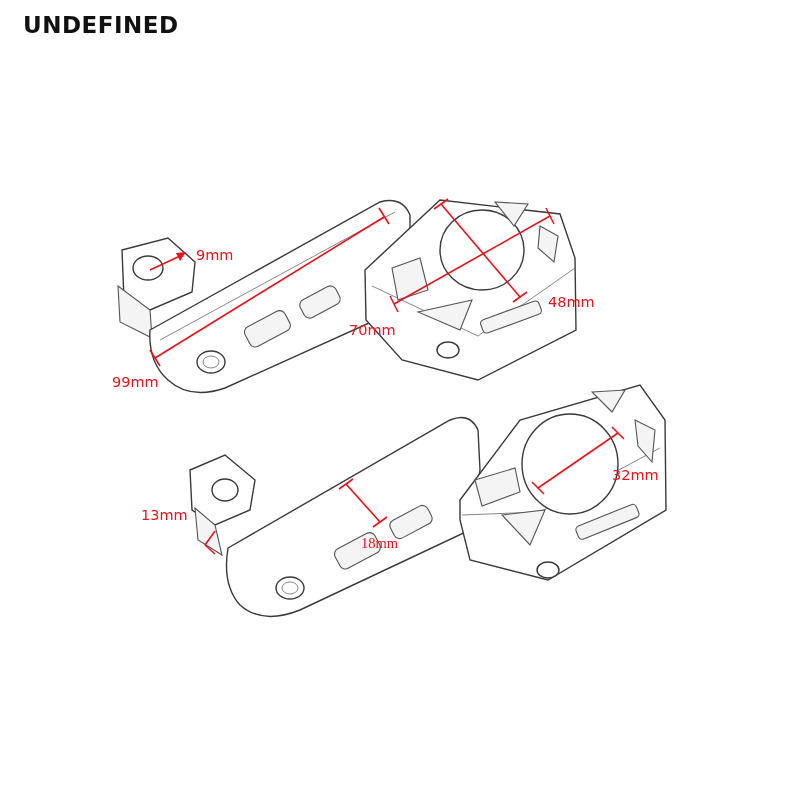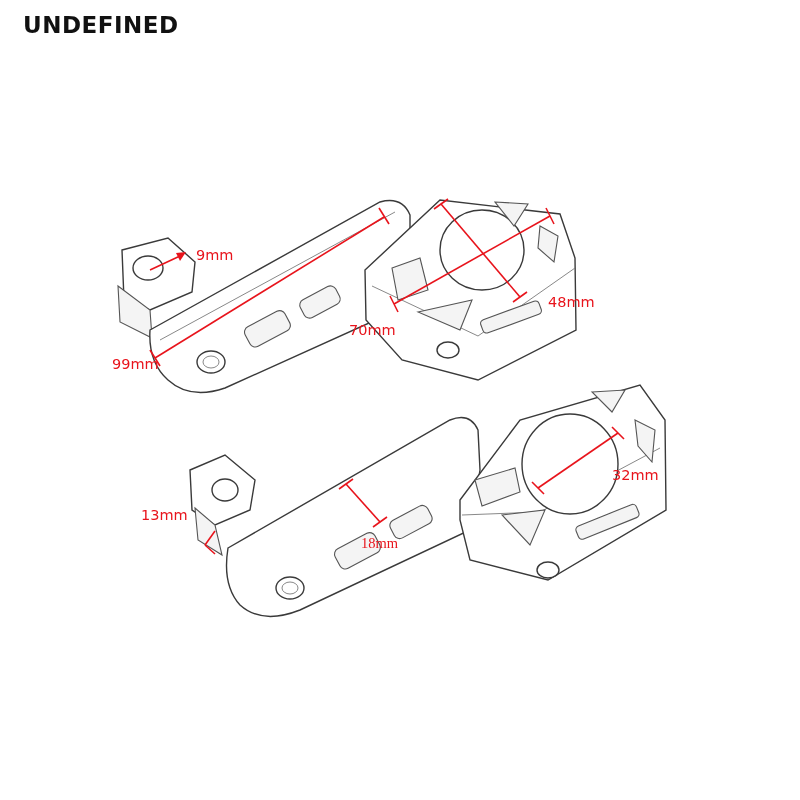--- a/index.html
+++ b/index.html
@@ -89,18 +89,18 @@
     <line class="dim" x1="339" y1="489" x2="353" y2="479"></line>
     <line class="dim" x1="373" y1="527" x2="387" y2="517"></line>
 
     <line class="dim" x1="538" y1="488" x2="618" y2="433"></line>
     <line class="dim" x1="532" y1="482" x2="544" y2="494"></line>
     <line class="dim" x1="612" y1="427" x2="624" y2="439"></line>
   </g>
 </svg>
 
 <div class="label" style="left:176px; top:247px;margin-left:20px;">9mm</div>
-<div class="label" style="left:112px; top:356px;text-align:center;">99mm</div>
+<div class="label" style="left:112px; top:374px;text-align:center;">99mm</div>
 <div class="label" style="left:349px; top:322px;text-align:right;">70mm</div>
 <div class="label" style="left:548px; top:294px;">48mm</div>
 <div class="label" style="left:141px; top:507px;">13mm</div>
 <div class="label" style="left:361px; top:535px;font-family:Liberation Serif, serif;">18mm</div>
 <div class="label" style="left:612px; top:446px;margin-top:21px;">32mm</div>
 
 </body></html>

